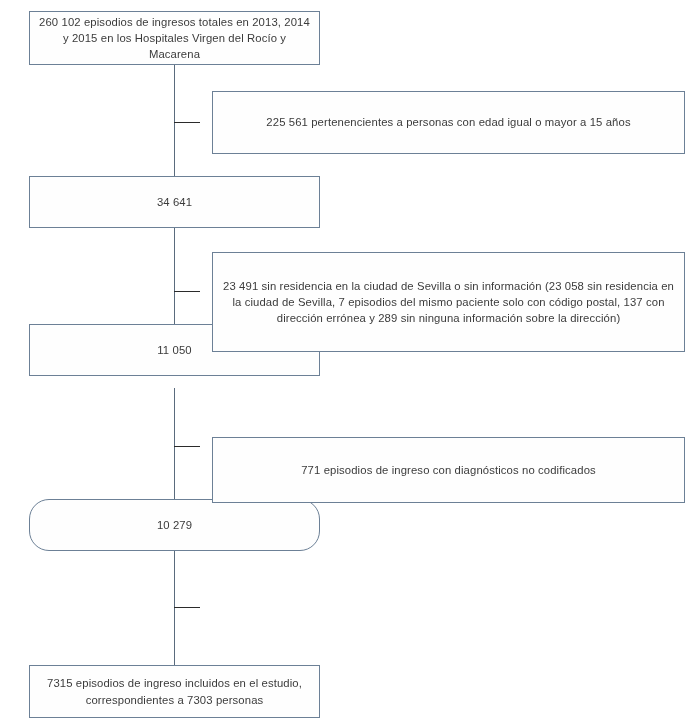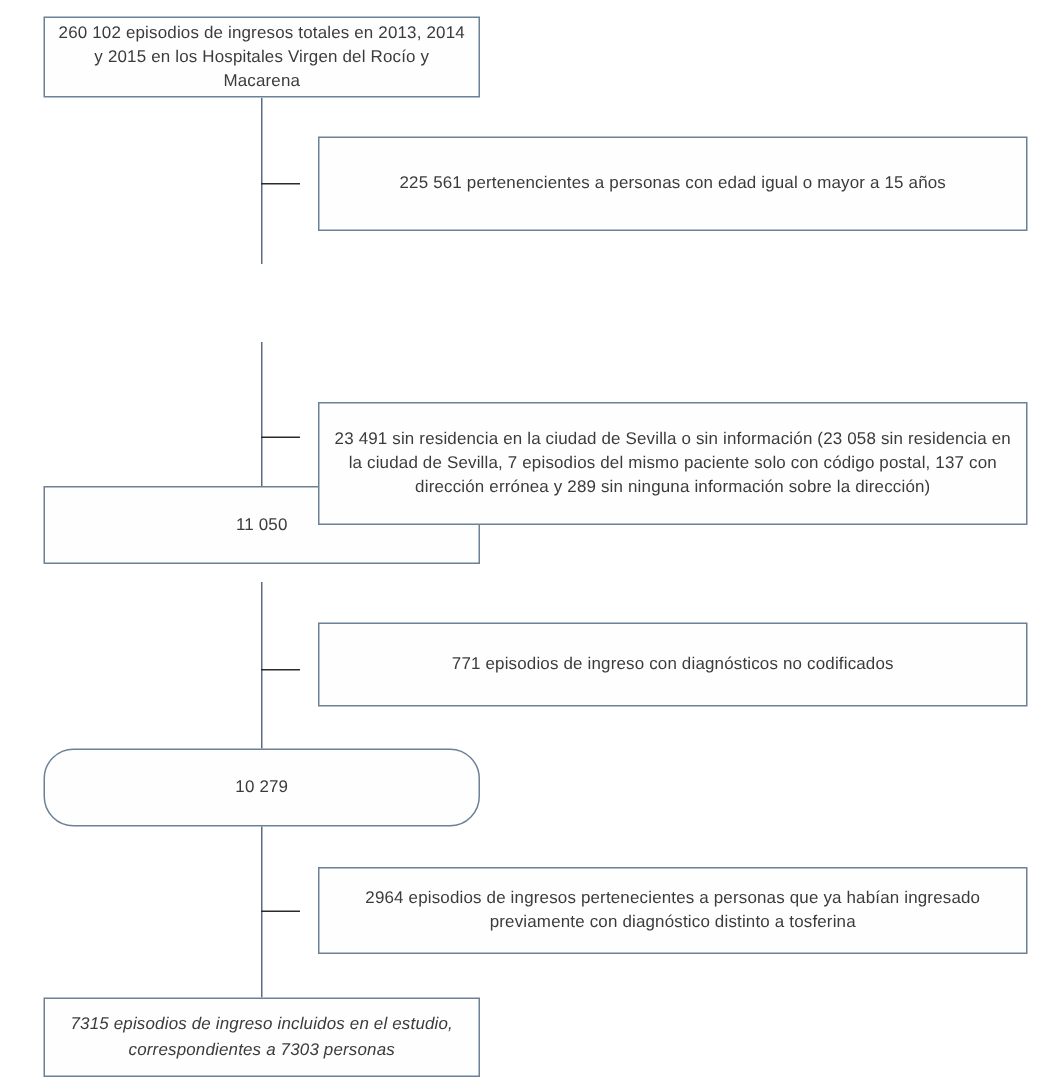--- a/index.html
+++ b/index.html
@@ -86,42 +86,42 @@
   <div class="connector-v" style="top:388px; height:111px;"></div>
   <div class="connector-h" style="top:446px;"></div>
 
   <div class="connector-v" style="top:551px; height:114px;"></div>
   <div class="connector-h" style="top:607px;"></div>
 
   <div class="node main" style="top:11px; height:54px;">
     <span class="node-text">260 102 episodios de ingresos totales en 2013, 2014 y 2015 en los Hospitales Virgen del Rocío y Macarena</span>
   </div>
 
+  <div class="node main" style="top:176px; height:52px;">
+    <span class="node-text">34 641</span>
+  </div>
 
   <div class="node main" style="top:324px; height:52px;">
     <span class="node-text">11 050</span>
   </div>
 
   <div class="node main" style="top:499px; height:52px;border-radius:20px;">
     <span class="node-text">10 279</span>
   </div>
 
-  <div class="node main" style="top:665px; height:53px;font-style:italic;">
+  <div class="node main" style="top:665px; height:53px;">
     <span class="node-text">7315 episodios de ingreso incluidos en el estudio, correspondientes a 7303 personas</span>
   </div>
 
   <div class="node side" style="top:91px; height:63px;">
     <span class="node-text">225 561 pertenencientes a personas con edad igual o mayor a 15 años</span>
   </div>
 
-  <div class="node side" style="top:268px; height:82px;">
+  <div class="node side" style="top:252px; height:100px;">
     <span class="node-text">23 491 sin residencia en la ciudad de Sevilla o sin información (23 058 sin residencia en la ciudad de Sevilla, 7 episodios del mismo paciente solo con código postal, 137 con dirección errónea y 289 sin ninguna información sobre la dirección)</span>
   </div>
 
-  <div class="node side" style="top:415px; height:56px;">
+  <div class="node side" style="top:437px; height:66px;">
     <span class="node-text">771 episodios de ingreso con diagnósticos no codificados</span>
   </div>
 
-  <div class="node side" style="top:578px; height:58px;">
-    <span class="node-text">2964 episodios de ingresos pertenecientes a personas que ya habían ingresado previamente con diagnóstico distinto a tosferina</span>
-  </div>
 
 </div>
 
 </body></html>

